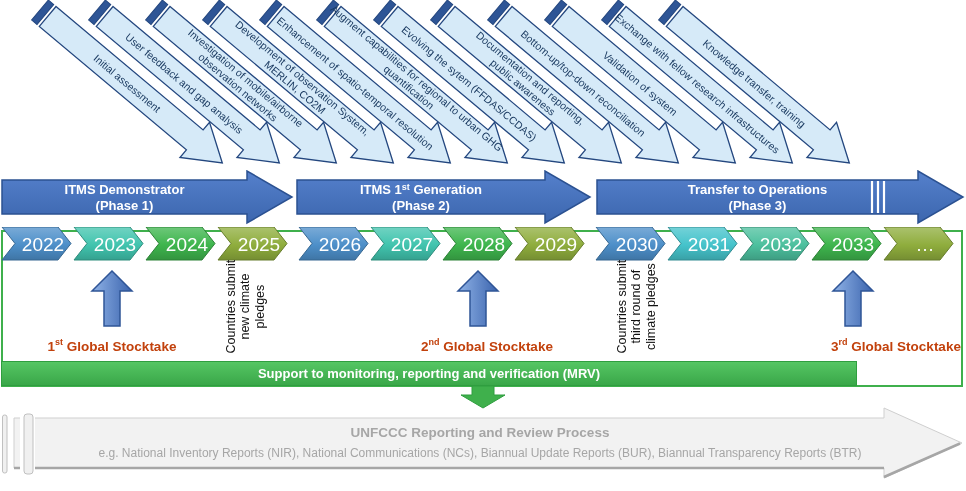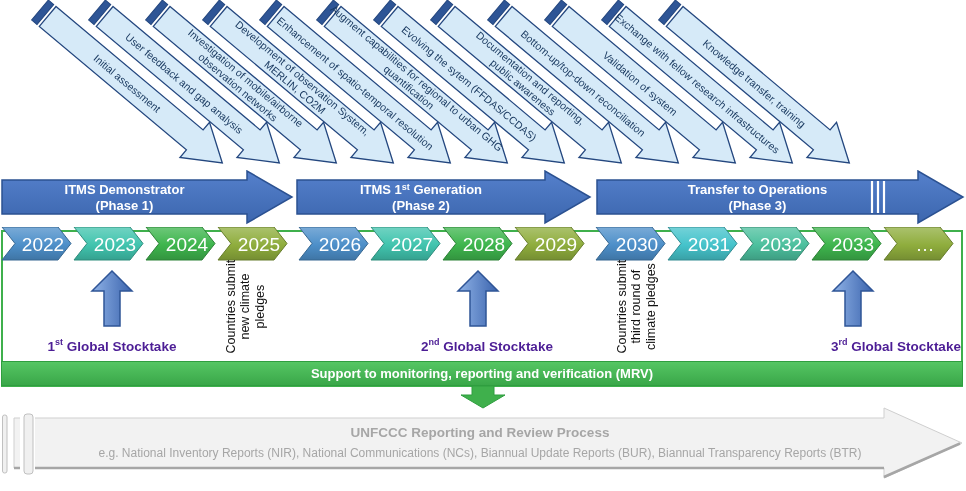--- a/index.html
+++ b/index.html
@@ -6,28 +6,28 @@
   .canvas{
     position:relative;width:966px;height:491px;background:#ffffff;overflow:hidden;
     font-family:"Liberation Sans",sans-serif;
   }
   .layer{position:absolute;left:0;top:0;}
   #green-box{
     position:absolute;left:1px;top:230px;width:958px;height:153px;
     border:2px solid #3fb04c;background:transparent;
   }
   #mrv-bar{
-    position:absolute;left:1px;top:361px;width:962px;height:25px;
+    position:absolute;left:1px;top:361px;width:856px;height:25px;
     background:linear-gradient(#55c663,#3aa749);
     border:1px solid #2f9e3f;box-sizing:border-box;
     color:#ffffff;font-weight:bold;font-size:13px;line-height:23px;text-align:center;
   }
   .stocktake-label{
     position:absolute;width:190px;text-align:center;
-    font-size:13.5px;font-weight:bold;color:#4c1d95;
+    font-size:13.5px;font-weight:bold;color:#c2410c;
   }
   .stocktake-label sup{font-size:9px;}
   .vnote{
     position:absolute;width:112px;text-align:center;
     font-size:12.5px;line-height:1.15;color:#111111;
     transform:rotate(-90deg);white-space:pre-line;
   }
   svg text{font-family:"Liberation Sans",sans-serif;}
 </style>
 </head>

